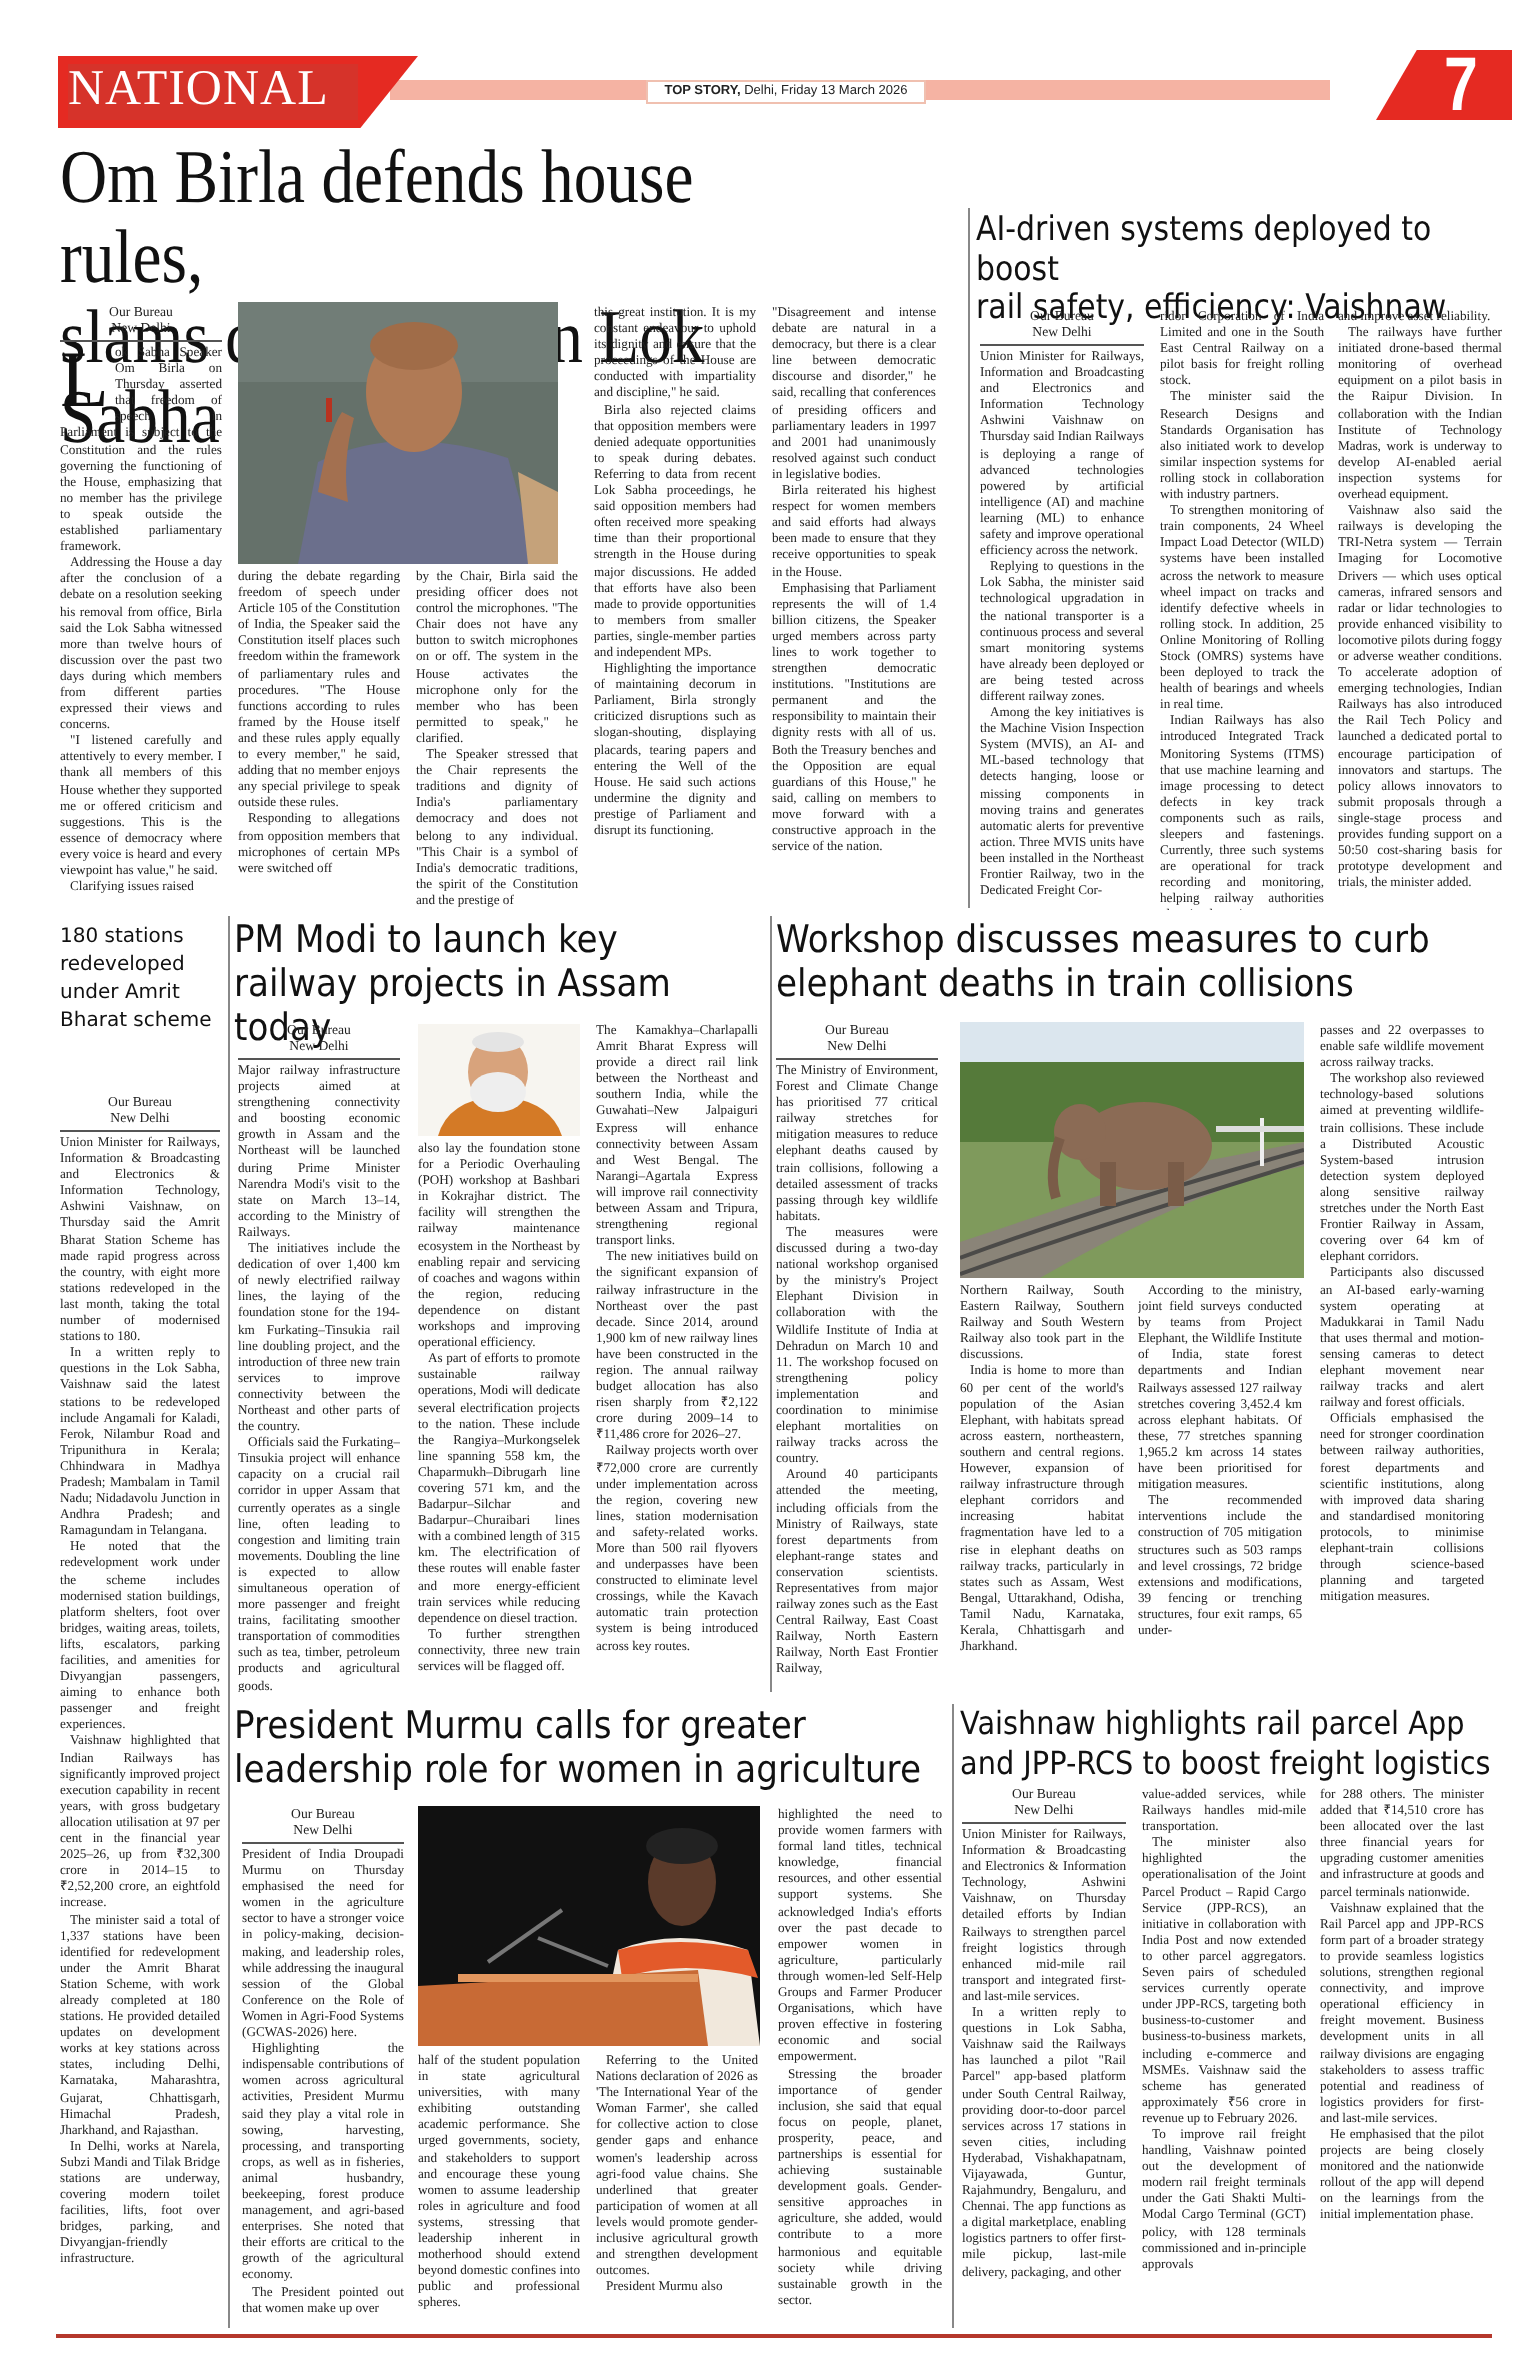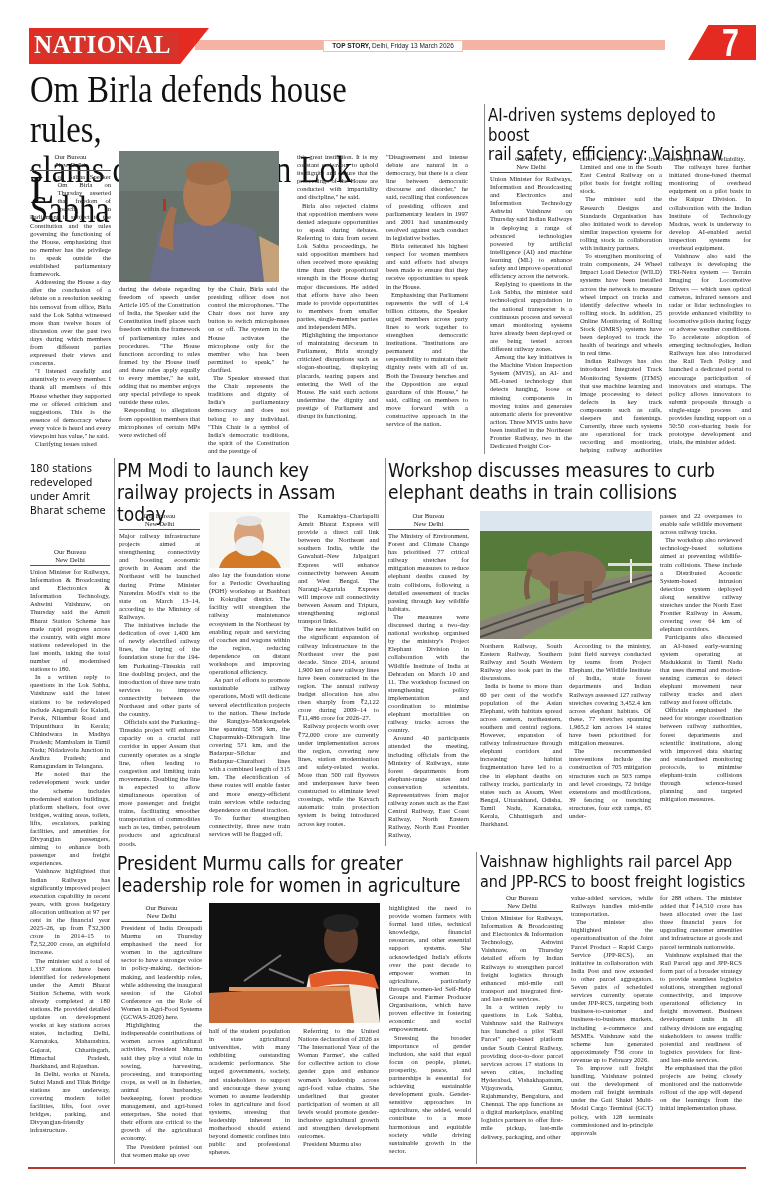--- a/index.html
+++ b/index.html
@@ -5,21 +5,21 @@
   * { box-sizing: border-box; margin: 0; padding: 0; }
   html, body { width: 770px; height: 1181px; background: #ffffff; overflow: hidden; }
   body { font-family: "DejaVu Serif", serif; color: #222; position: relative; }
 
   
   .masthead { position: absolute; left: 0; top: 0; width: 770px; height: 70px; }
   .mh-stripe { position: absolute; left: 195px; top: 40px; width: 470px; height: 10px; background: #f5b3a3; }
   .mh-section { position: absolute; left: 29px; top: 28px; height: 36px; width: 180px; background: #e52a22;
     clip-path: polygon(0 0, 100% 0, 84% 100%, 0 100%); }
   .mh-section-inner { position: absolute; left: 5px; top: 4px; height: 28px; width: 145px; background: #d6332a; }
-  .mh-section-text { position: absolute; left: 34px; top: 31px; font-family: "Liberation Serif", serif; font-weight: bold;
+  .mh-section-text { position: absolute; left: 34px; top: 31px; font-family: "Liberation Serif", serif; font-weight: normal;
     font-size: 25px; color: #fff; letter-spacing: 0.5px; }
   .mh-toplabel { position: absolute; left: 323px; top: 40px; width: 140px; height: 12px; background: #fff;
     border: 1px solid #f0c0b0; font-family: "Liberation Sans", sans-serif; font-size: 6.5px; text-align: center; line-height: 10px; color: #222; }
   .mh-toplabel b { font-weight: bold; }
   .mh-page { position: absolute; left: 688px; top: 25px; width: 68px; height: 35px; background: #e52a22;
     clip-path: polygon(30% 0, 100% 0, 100% 100%, 0 100%); }
   .mh-page-text { position: absolute; left: 722px; top: 22px; font-family: "Liberation Sans", sans-serif; font-weight: bold;
     font-size: 38px; color: #fff; transform: scaleX(0.8); transform-origin: left; }
 
   

